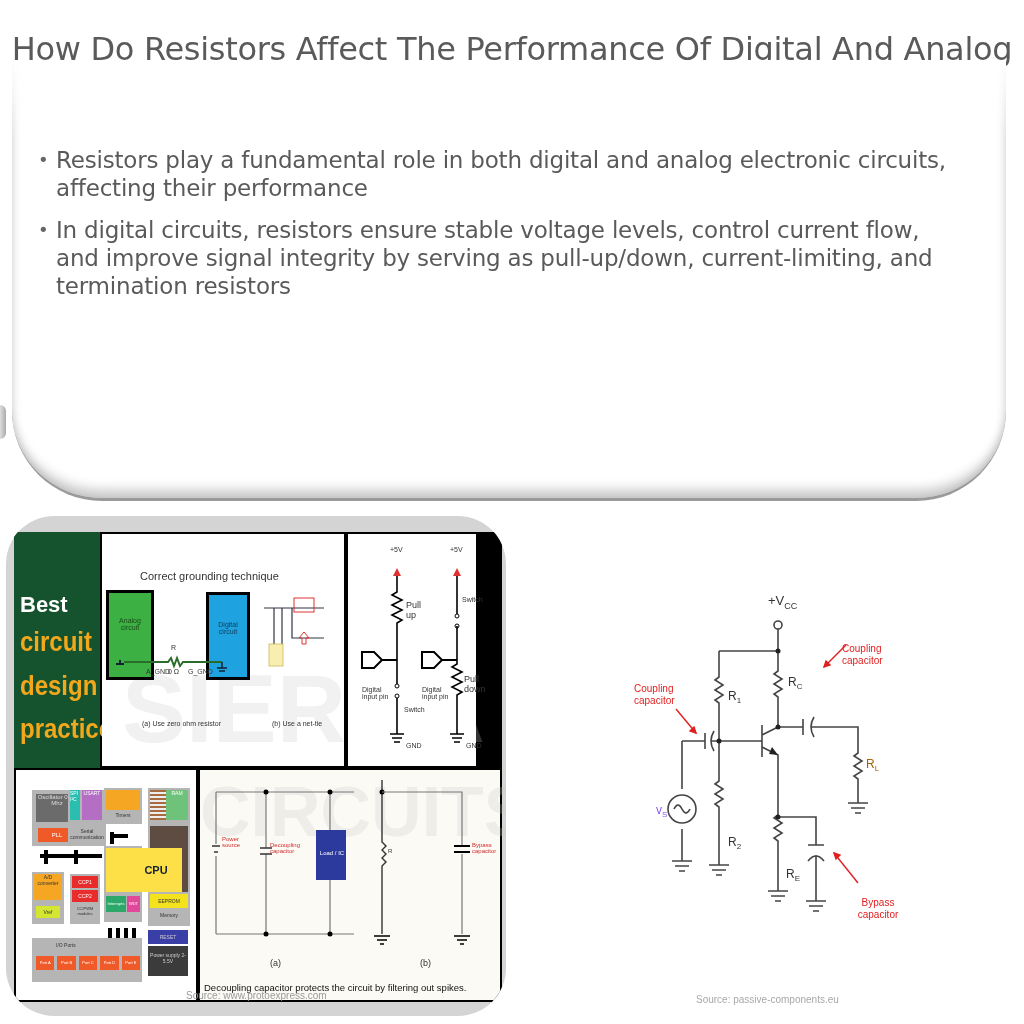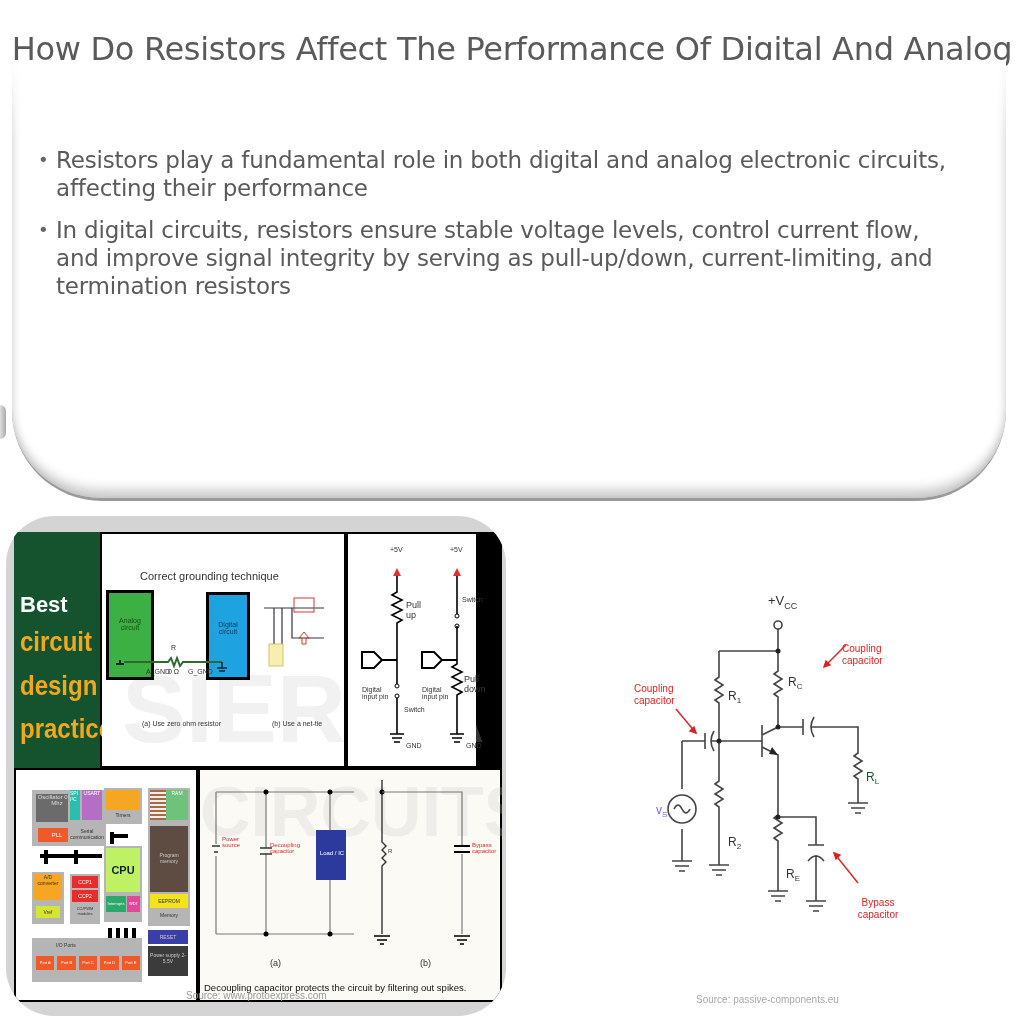--- a/index.html
+++ b/index.html
@@ -125,21 +125,21 @@
       <div style="position:absolute;left:88px;top:18px;width:38px;height:36px;background:#b5b5b5;"></div>
       <div style="position:absolute;left:90px;top:20px;width:34px;height:20px;background:#f5a623;"></div>
       <div style="position:absolute;left:90px;top:42px;width:34px;font-size:5px;text-align:center;color:#333;font-family:'Liberation Sans',sans-serif;">Timers</div>
       <div style="position:absolute;left:132px;top:18px;width:42px;height:138px;background:#b5b5b5;"></div>
       <div style="position:absolute;left:134px;top:20px;width:16px;height:30px;background:repeating-linear-gradient(#a86a3f 0 2px,#eee 2px 4px);"></div>
       <div style="position:absolute;left:150px;top:20px;width:22px;height:30px;background:#6ec27a;font-size:5px;color:#fff;text-align:center;font-family:'Liberation Sans',sans-serif;">RAM</div>
       <div style="position:absolute;left:134px;top:56px;width:38px;height:66px;background:#5e4b42;font-size:5px;color:#ccc;text-align:center;padding-top:26px;box-sizing:border-box;font-family:'Liberation Sans',sans-serif;">Program memory</div>
       <div style="position:absolute;left:134px;top:124px;width:38px;height:14px;background:#f4e21c;font-size:5px;text-align:center;line-height:14px;color:#333;font-family:'Liberation Sans',sans-serif;">EEPROM</div>
       <div style="position:absolute;left:134px;top:142px;width:38px;font-size:5px;text-align:center;color:#333;font-family:'Liberation Sans',sans-serif;">Memory</div>
       <div style="position:absolute;left:88px;top:76px;width:38px;height:76px;background:#b5b5b5;"></div>
-      <div style="position:absolute;left:90px;top:78px;width:34px;height:44px;background:#bef264;font-size:11px;font-weight:bold;color:#123;text-align:center;line-height:44px;font-family:'Liberation Sans',sans-serif;">CPU</div>
+      <div style="position:absolute;left:90px;top:78px;width:52px;height:44px;background:#fde047;font-size:11px;font-weight:bold;color:#123;text-align:center;line-height:44px;font-family:'Liberation Sans',sans-serif;padding-left:24px;">CPU</div>
       <div style="position:absolute;left:90px;top:126px;width:20px;height:16px;background:#2ca86a;font-size:4px;color:#fff;text-align:center;line-height:16px;font-family:'Liberation Sans',sans-serif;">Interrupts</div>
       <div style="position:absolute;left:111px;top:126px;width:13px;height:16px;background:#e0489a;font-size:4px;color:#fff;text-align:center;line-height:16px;font-family:'Liberation Sans',sans-serif;">WDT</div>
       <div style="position:absolute;left:16px;top:102px;width:32px;height:52px;background:#b5b5b5;"></div>
       <div style="position:absolute;left:18px;top:104px;width:28px;height:26px;background:#f5a623;font-size:5px;text-align:center;color:#333;font-family:'Liberation Sans',sans-serif;">A/D converter</div>
       <div style="position:absolute;left:20px;top:136px;width:24px;height:12px;background:#d4e632;font-size:5px;text-align:center;line-height:12px;color:#333;font-family:'Liberation Sans',sans-serif;">Vref</div>
       <div style="position:absolute;left:54px;top:104px;width:30px;height:50px;background:#b5b5b5;"></div>
       <div style="position:absolute;left:56px;top:106px;width:26px;height:12px;background:#e82c2c;font-size:5px;color:#fff;text-align:center;line-height:12px;font-family:'Liberation Sans',sans-serif;">CCP1</div>
       <div style="position:absolute;left:56px;top:120px;width:26px;height:12px;background:#e82c2c;font-size:5px;color:#fff;text-align:center;line-height:12px;font-family:'Liberation Sans',sans-serif;">CCP2</div>
       <div style="position:absolute;left:56px;top:136px;width:26px;font-size:4px;text-align:center;color:#333;font-family:'Liberation Sans',sans-serif;">CC/PWM modules</div>
       <svg style="position:absolute;left:0;top:0;" width="180" height="230">
@@ -218,21 +218,21 @@
         <path d="M76 148 l-6 -2 l4 -4 z"></path>
       <path d="M226 60 L204 82" fill="none"></path>
         <path d="M204 82 l2 -6 l4 4 z"></path>
       <path d="M238 298 L214 268" fill="none"></path>
         <path d="M214 268 l6 2 l-4 4 z"></path>
     </g>
   </svg>
   <div style="position:absolute;left:148px;top:8px;font-size:13px;color:#333;font-family:'Liberation Sans',sans-serif;"><span>+V</span><sub style="font-size:9px;">CC</sub></div>
   <div style="position:absolute;left:108px;top:92px;font-size:12px;color:#333;font-family:'Liberation Sans',sans-serif;margin-top:12px;"><span>R</span><sub style="font-size:8px;">1</sub></div>
   <div style="position:absolute;left:168px;top:90px;font-size:12px;color:#333;font-family:'Liberation Sans',sans-serif;"><span>R</span><sub style="font-size:8px;">C</sub></div>
-  <div style="position:absolute;left:246px;top:172px;font-size:12px;color:#14532d;font-family:'Liberation Sans',sans-serif;margin-top:13px;"><span>R</span><sub style="font-size:8px;">L</sub></div>
+  <div style="position:absolute;left:246px;top:172px;font-size:12px;color:#a16207;font-family:'Liberation Sans',sans-serif;"><span>R</span><sub style="font-size:8px;">L</sub></div>
   <div style="position:absolute;left:108px;top:250px;font-size:12px;color:#333;font-family:'Liberation Sans',sans-serif;"><span>R</span><sub style="font-size:8px;">2</sub></div>
   <div style="position:absolute;left:166px;top:282px;font-size:12px;color:#333;font-family:'Liberation Sans',sans-serif;"><span>R</span><sub style="font-size:8px;">E</sub></div>
   <div style="position:absolute;left:36px;top:218px;font-size:12px;color:#8b5cf6;font-family:'Liberation Sans',sans-serif;"><span>v</span><sub style="font-size:8px;">S</sub></div>
   <div style="position:absolute;left:14px;top:98px;width:50px;font-size:10px;color:#e02020;font-family:'Liberation Sans',sans-serif;line-height:12px;">Coupling capacitor</div>
   <div style="position:absolute;left:222px;top:58px;width:50px;font-size:10px;color:#e02020;font-family:'Liberation Sans',sans-serif;line-height:12px;">Coupling capacitor</div>
   <div style="position:absolute;left:236px;top:312px;width:44px;font-size:10px;color:#e02020;font-family:'Liberation Sans',sans-serif;line-height:12px;text-align:center;">Bypass capacitor</div>
 </div>
 <div class="src-right">Source: passive-components.eu</div>
 
 </body></html>

